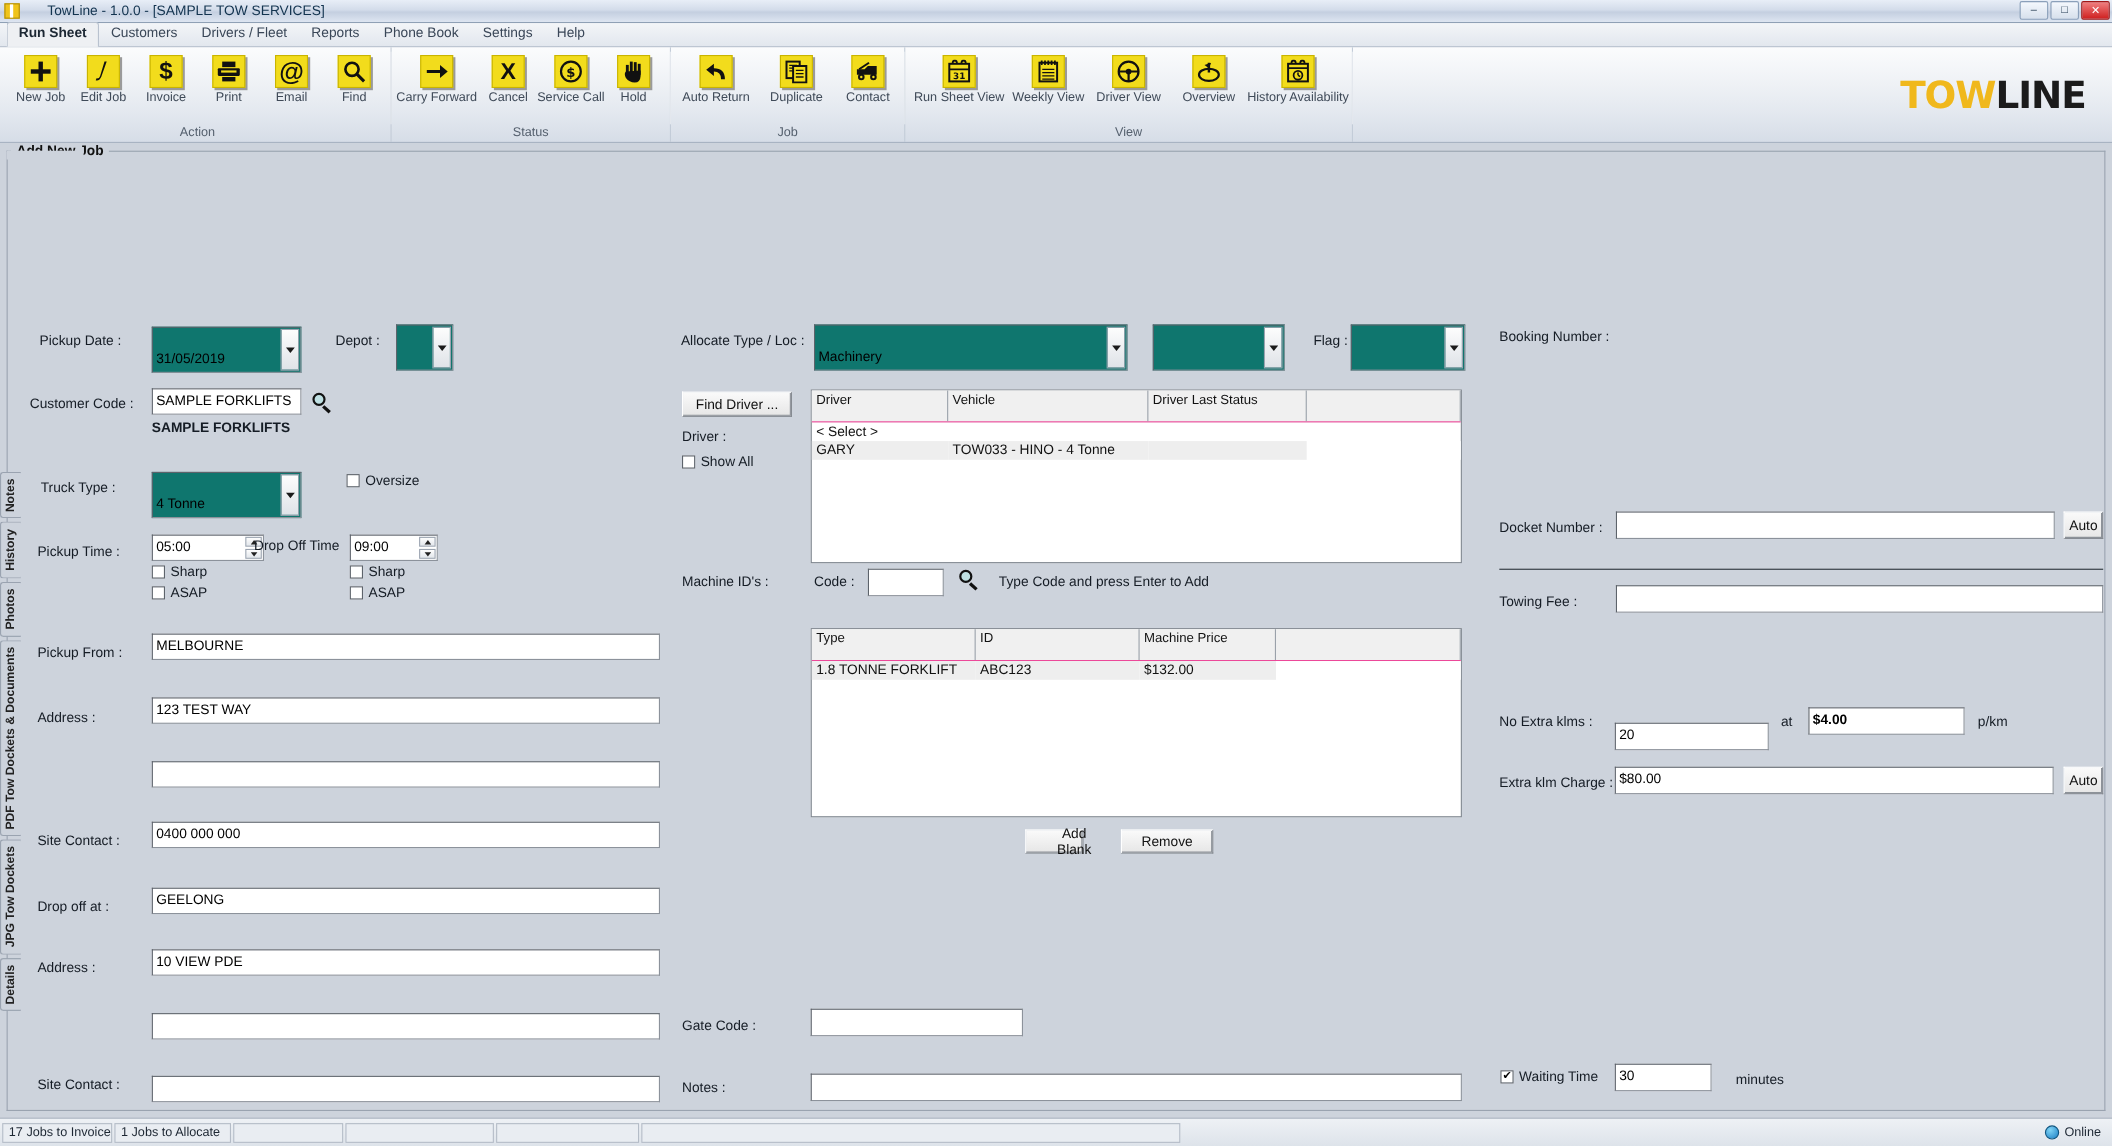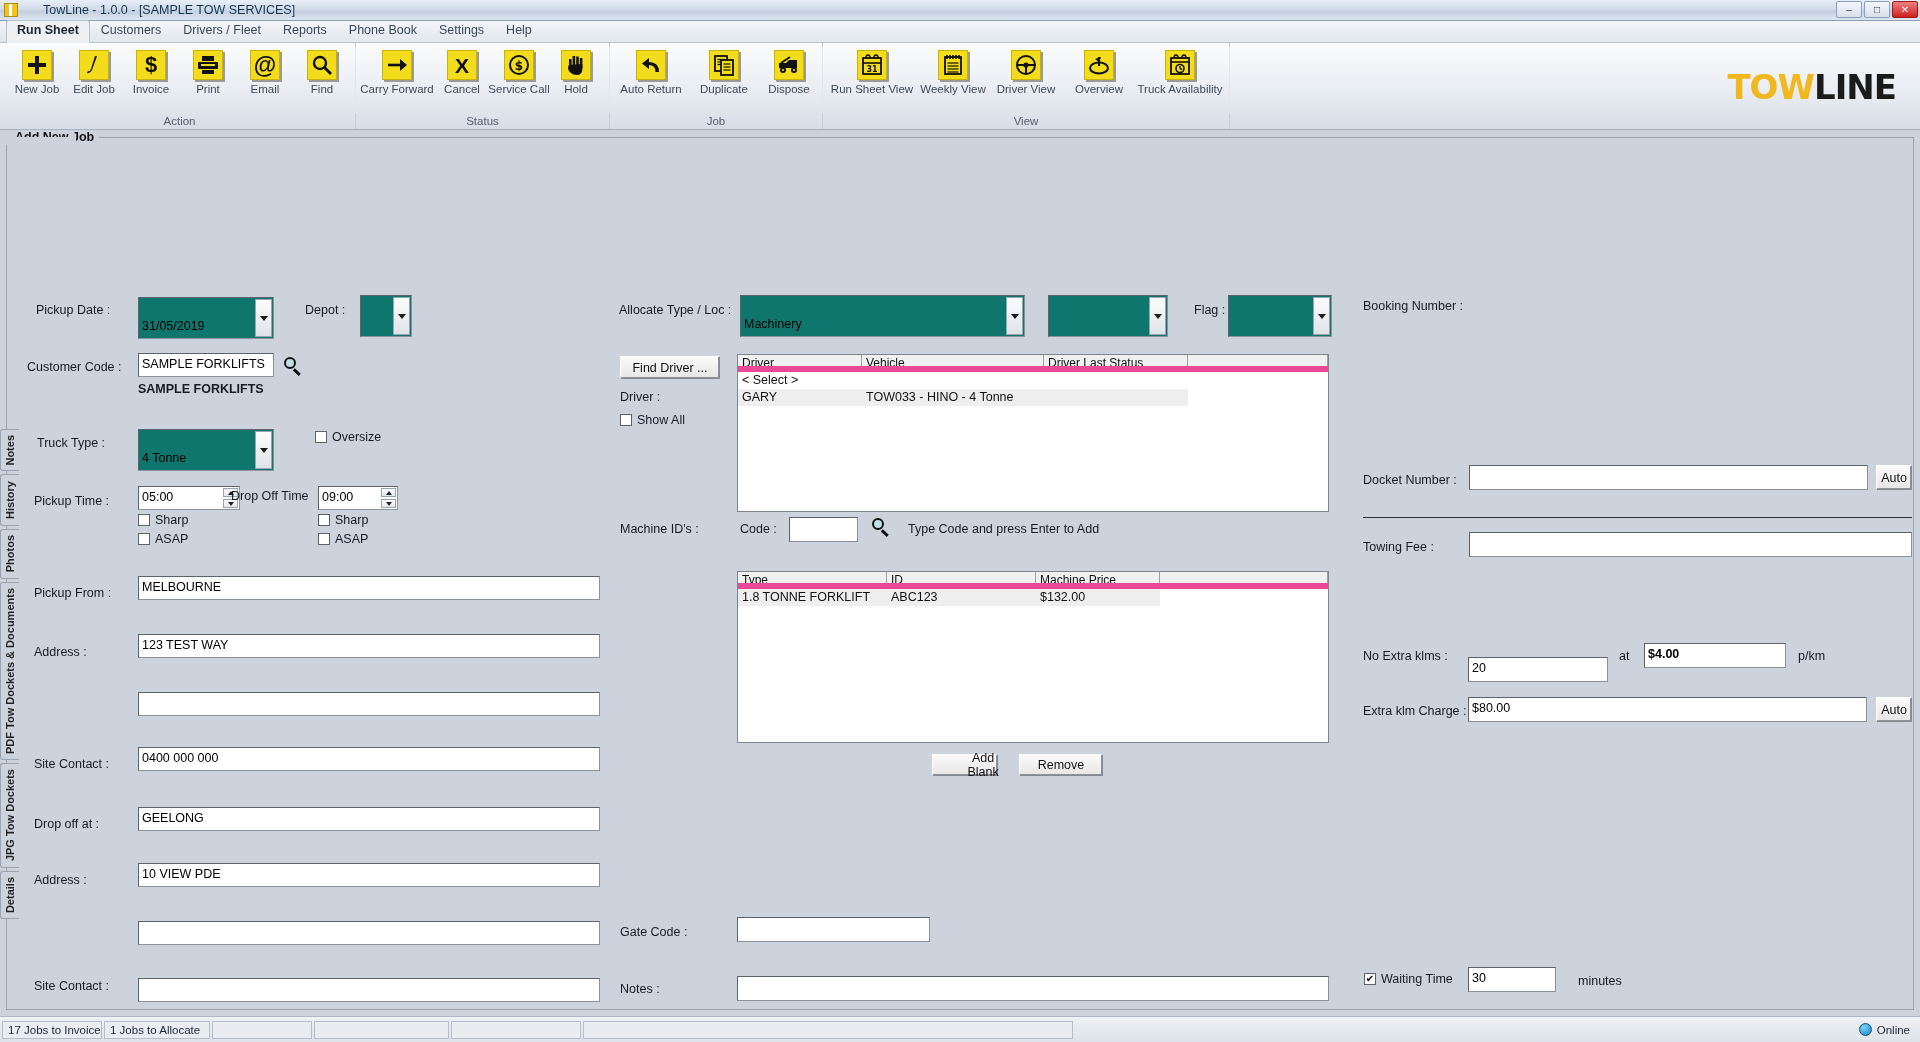--- a/index.html
+++ b/index.html
@@ -195,21 +195,21 @@
     border: 1px solid #868b92;
     border-top-color:#fff; border-left-color:#fff;
     box-shadow: inset -1px -1px 0 #8d9299;
     font-size: 12.5px; color: #111;
     display: flex; align-items: center; justify-content: center;
     text-align: center;
   }
 
   
   .grid { background: #fff; border: 1px solid #7e858e; }
-  .grid-head { display: flex; height: 17px; background: #f0f0f0; border-bottom: 6px solid #ec4899; }
+  .grid-head { display: flex; height: 29px; background: #f0f0f0; border-bottom: 1px solid #ec4899; }
   .grid-head .c {
     font-size: 12px; color: #111; padding: 1px 4px;
     border-right: 1px solid #9aa1aa; line-height: 15px;
     overflow: hidden; white-space: nowrap;
   }
   .grid-row { display: flex; height: 17px; }
   .grid-row .c {
     font-size: 12.5px; color: #111; padding: 1px 4px; line-height: 15px;
     overflow: hidden; white-space: nowrap;
   }
@@ -397,21 +397,21 @@
         <div class="icon-tile">
           <svg width="24" height="18" viewBox="0 0 24 18">
               <path d="M2 12 L2 7 L9 7 L12 4 L20 4 L20 12 Z" fill="#111"></path>
               <circle cx="6" cy="14" r="3" fill="#111"></circle>
               <circle cx="17" cy="14" r="3" fill="#111"></circle>
               <circle cx="6" cy="14" r="1.1" fill="#f2dc1c"></circle>
               <circle cx="17" cy="14" r="1.1" fill="#f2dc1c"></circle>
               <line x1="4" y1="7" x2="13" y2="1" stroke="#111" stroke-width="1.8"></line>
             </svg>
         </div>
-        <div class="rib-cap">Dispose</div>
+        <div class="rib-cap">Contact</div>
       </div>
     </div>
     <div class="rib-label">Job</div>
   </div>
 
   <div class="rib-group">
     <div class="rib-items">
       <div class="rib-btn wider">
         <div class="icon-tile">
           <svg width="22" height="22" viewBox="0 0 22 22">
@@ -467,21 +467,21 @@
           <svg width="22" height="22" viewBox="0 0 22 22">
               <rect x="2" y="4" width="18" height="16" fill="none" stroke="#111" stroke-width="1.8"></rect>
               <path d="M5 4 Q5 1 7 1 Q9 1 9 4" fill="none" stroke="#111" stroke-width="1.6"></path>
               <path d="M13 4 Q13 1 15 1 Q17 1 17 4" fill="none" stroke="#111" stroke-width="1.6"></path>
               <line x1="2" y1="8" x2="20" y2="8" stroke="#111" stroke-width="1.6"></line>
               <circle cx="11" cy="14.5" r="4" fill="none" stroke="#111" stroke-width="1.6"></circle>
               <line x1="11" y1="14.5" x2="11" y2="12" stroke="#111" stroke-width="1.4"></line>
               <line x1="11" y1="14.5" x2="13" y2="15.5" stroke="#111" stroke-width="1.4"></line>
             </svg>
         </div>
-        <div class="rib-cap">Truck Availability</div>
+        <div class="rib-cap">History Availability</div>
       </div>
     </div>
     <div class="rib-label">View</div>
   </div>
 
   <div class="logo">
     <span class="tow">TOW</span><span class="line">LINE</span>
   </div>
 </div>
 
@@ -680,21 +680,21 @@
       <div class="c" style="flex:1;"></div>
     </div>
     <div class="grid-row sel">
       <div class="c" style="width:149px;">1.8 TONNE FORKLIFT</div>
       <div class="c" style="width:149px;">ABC123</div>
       <div class="c" style="width:124px;">$132.00</div>
       <div class="c" style="flex:1;background:#fff;"></div>
     </div>
   </div>
 
-  <div class="btn" style="position:absolute;left:932px;top:623px;width:66px;height:22px;padding-left:36px;">
+  <div class="btn" style="position:absolute;left:932px;top:623px;width:53px;height:22px;padding-left:36px;">
     <span>Add Blank</span>
   </div>
   <div class="btn" style="position:absolute;left:1019px;top:623px;width:84px;height:22px;">
     <span>Remove</span>
   </div>
 
   <div class="lbl" style="position:absolute;left:620px;top:794px;">Gate Code :</div>
   <div class="inp" style="position:absolute;left:737px;top:786px;width:193px;height:25px;">
     <span></span>
   </div>

